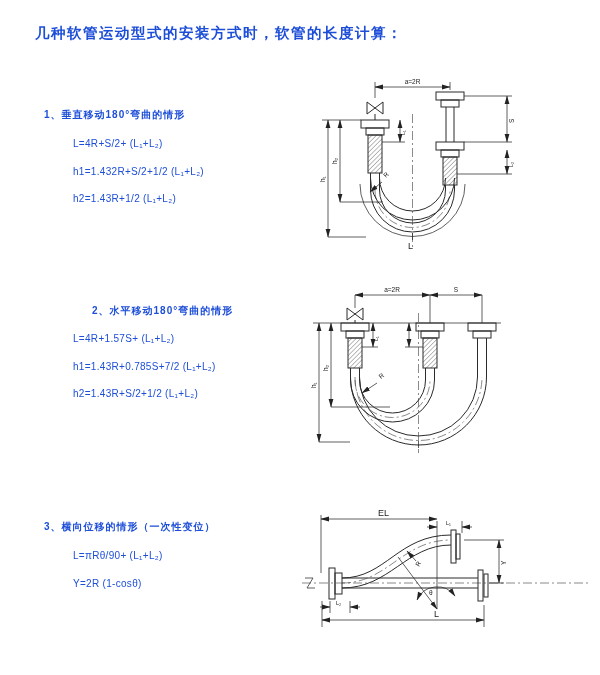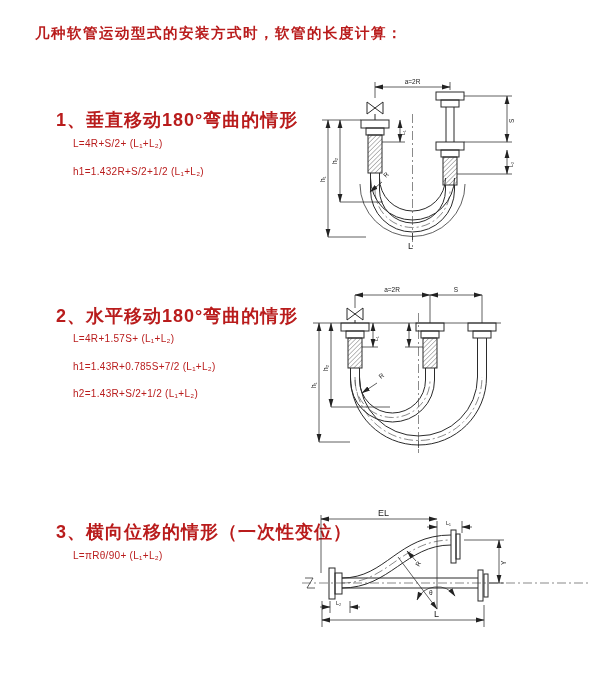--- a/index.html
+++ b/index.html
@@ -1,19 +1,19 @@
 <!DOCTYPE html>
 <html><head>
 <meta charset="utf-8">
 <style>
   html,body{margin:0;padding:0;background:#fff;}
   .page{position:relative;width:600px;height:675px;background:#ffffff;overflow:hidden;
-        font-family:"Liberation Sans",sans-serif;color:#b91c1c;}
+        font-family:"Liberation Sans",sans-serif;color:#1d4ed8;}
   .title{position:absolute;left:35px;top:24px;font-size:14.5px;font-weight:bold;letter-spacing:1.5px;}
-  .heading{position:absolute;left:56px;font-size:18px;font-weight:bold;letter-spacing:1px;}
+  .heading{position:absolute;left:44px;font-size:10px;font-weight:bold;letter-spacing:1px;}
   .formulas{position:absolute;left:73px;font-size:10px;letter-spacing:.3px;}
   .formula{display:block;height:27.5px;line-height:20px;white-space:pre;}
   .diagram{position:absolute;}
   svg .s{stroke:#2b2b2b;fill:none;stroke-width:1;}
   svg .t{stroke:#2b2b2b;fill:none;stroke-width:.75;}
   svg .cl{stroke:#3a3a3a;fill:none;stroke-width:.6;stroke-dasharray:9 3 2 3;}
   svg text{fill:#222;font-family:"Liberation Sans",sans-serif;}
   svg .lab{font-size:6.5px;}
   svg .lab-s{font-size:5.5px;}
   svg .lab-b{font-size:9px;}
@@ -22,20 +22,21 @@
 <body>
 
 <div class="page">
 
   <div class="title">几种软管运动型式的安装方式时，软管的长度计算：</div>
 
   <div class="heading" style="top:108px;">1、垂直移动180°弯曲的情形</div>
   <div class="formulas" style="top:134px;">
     <span class="formula">L=4R+S/2+ (L₁+L₂)</span>
     <span class="formula">h1=1.432R+S/2+1/2 (L₁+L₂)</span>
+    <span class="formula">h2=1.43R+1/2 (L₁+L₂)</span>
   </div>
 
   <svg class="diagram" style="left:308px;top:72px;" width="240" height="190" viewBox="0 0 240 190">
     <defs>
       <marker id="m1e" markerWidth="9" markerHeight="7" refX="8" refY="3" orient="auto" markerUnits="userSpaceOnUse">
         <path d="M0,0.6 L8.5,3 L0,5.4 z" fill="#222"></path>
         </marker>
       <marker id="m1s" markerWidth="9" markerHeight="7" refX="0.5" refY="3" orient="auto" markerUnits="userSpaceOnUse">
         <path d="M8.5,0.6 L0,3 L8.5,5.4 z" fill="#222"></path>
         </marker>
@@ -103,21 +104,21 @@
     <text class="lab" transform="translate(206,51) rotate(-90)">S</text>
 
     <line class="t" x1="149" y1="102" x2="204" y2="102"></line>
     <line class="t" x1="199" y1="78" x2="199" y2="102" marker-start="url(#m1s)" marker-end="url(#m1e)"></line>
     <text class="lab-s" transform="translate(205,95) rotate(-90)">L₂</text>
 
     <text class="lab" transform="translate(78,106) rotate(-45)">R</text>
     <line class="t" x1="74" y1="110" x2="62" y2="120" marker-end="url(#m1e)"></line>
   </svg>
 
-  <div class="heading" style="top:304px;">2、水平移动180°弯曲的情形</div>
+  <div class="heading" style="top:304px;margin-left:48px;">2、水平移动180°弯曲的情形</div>
   <div class="formulas" style="top:329px;">
     <span class="formula">L=4R+1.57S+ (L₁+L₂)</span>
     <span class="formula">h1=1.43R+0.785S+7/2 (L₁+L₂)</span>
     <span class="formula">h2=1.43R+S/2+1/2 (L₁+L₂)</span>
   </div>
 
   <svg class="diagram" style="left:305px;top:285px;" width="250" height="175" viewBox="0 0 250 175">
     <defs>
       <marker id="m2e" markerWidth="9" markerHeight="7" refX="8" refY="3" orient="auto" markerUnits="userSpaceOnUse">
         <path d="M0,0.6 L8.5,3 L0,5.4 z" fill="#222"></path>
@@ -189,20 +190,21 @@
     <line class="t" x1="100" y1="62" x2="118" y2="62"></line>
     <line class="t" x1="104" y1="38" x2="104" y2="62" marker-start="url(#m2s)" marker-end="url(#m2e)"></line>
 
     <text class="lab" transform="translate(76,94) rotate(-40)">R</text>
     <line class="t" x1="72" y1="98" x2="57" y2="108" marker-end="url(#m2e)"></line>
   </svg>
 
   <div class="heading" style="top:520px;">3、横向位移的情形（一次性变位）</div>
   <div class="formulas" style="top:546px;">
     <span class="formula">L=πRθ/90+ (L₁+L₂)</span>
+    <span class="formula">Y=2R (1-cosθ)</span>
   </div>
 
   <svg class="diagram" style="left:298px;top:505px;" width="300" height="145" viewBox="0 0 300 145">
     <defs>
       <marker id="m3e" markerWidth="9" markerHeight="7" refX="8" refY="3" orient="auto" markerUnits="userSpaceOnUse">
         <path d="M0,0.6 L8.5,3 L0,5.4 z" fill="#222"></path>
         </marker>
       <marker id="m3s" markerWidth="9" markerHeight="7" refX="0.5" refY="3" orient="auto" markerUnits="userSpaceOnUse">
         <path d="M8.5,0.6 L0,3 L8.5,5.4 z" fill="#222"></path>
         </marker>

